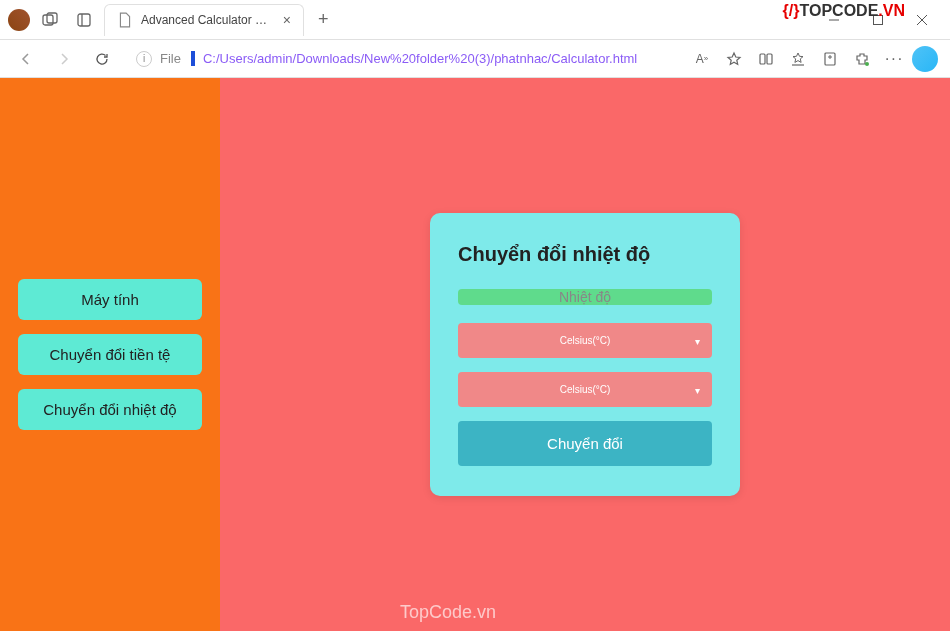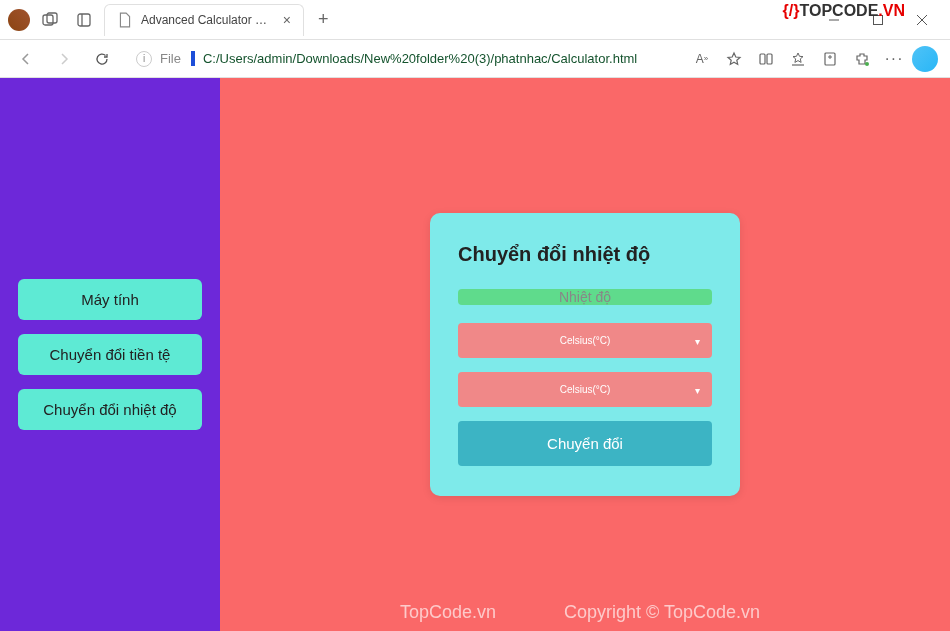--- a/index.html
+++ b/index.html
@@ -19,27 +19,27 @@
     .topcode-watermark { position: absolute; right: 45px; top: 2px; font-weight: bold; font-size: 16px; }
     .topcode-watermark .tc-icon { color: #e60000; }
     .topcode-watermark .tc-top { color: #333; }
     .topcode-watermark .tc-vn { color: #e60000; }
     
     .addr-bar { height: 38px; background: #fff; display: flex; align-items: center; padding: 0 12px; gap: 10px; border-bottom: 1px solid #e0e0e0; }
     .addr-icon { width: 28px; height: 28px; display: flex; align-items: center; justify-content: center; color: #555; border-radius: 4px; cursor: pointer; }
     .url-box { flex: 1; display: flex; align-items: center; gap: 8px; padding: 4px 10px; border-radius: 4px; font-size: 13px; color: #555; }
     .url-prefix { color: #888; border: 1px solid #ccc; border-radius: 50%; width: 16px; height: 16px; display: inline-flex; align-items: center; justify-content: center; font-size: 10px; }
     .url-label { color: #888; border-right: 4px solid #1d4ed8; padding-right: 10px; }
-    .url-text { color: #14532d; }
+    .url-text { color: #8b5cf6; }
     .addr-right { display: flex; gap: 4px; align-items: center; }
     .copilot-icon { width: 26px; height: 26px; border-radius: 50%; background: linear-gradient(135deg, #4fc3f7, #29b6f6); }
     
     
     .content { display: flex; height: calc(631px - 78px); }
-    .sidebar { width: 220px; background: #6d28d9; display: flex; flex-direction: column; justify-content: center; gap: 14px; padding: 0 18px; }
+    .sidebar { width: 220px; background: #f97316; display: flex; flex-direction: column; justify-content: center; gap: 14px; padding: 0 18px; }
     .sidebar-btn { background: #5eead4; border: none; border-radius: 6px; padding: 12px 8px; font-size: 15px; color: #222; cursor: pointer; text-align: center; }
     
     .main-area { flex: 1; background: #fa6868; position: relative; display: flex; align-items: center; justify-content: center; }
     .card { background: #7eeaea; border-radius: 10px; padding: 30px 28px; width: 310px; box-shadow: 0 2px 8px rgba(0,0,0,0.1); }
     .card-title { font-size: 20px; font-weight: bold; color: #222; margin-bottom: 22px; }
     .temp-input { width: 100%; background: #5fdb8c; border: none; border-radius: 4px; font-size: 14px; color: #888; text-align: center; margin-bottom: 18px; }
     .temp-input::placeholder { color: #888; }
     .temp-select { width: 100%; background: #f08888; border: none; border-radius: 4px; padding: 12px; font-size: 10px; color: #fff; text-align: center; margin-bottom: 14px; appearance: none; cursor: pointer; position: relative; }
     .select-wrap { position: relative; margin-bottom: 14px; }
     .select-wrap::after { content: '▾'; position: absolute; right: 12px; top: 50%; transform: translateY(-50%); color: #fff; pointer-events: none; font-size: 10px; }
@@ -181,16 +181,15 @@
         <select class="temp-select">
           <option>Celsius(°C)</option>
         </select>
       </div>
       <button class="convert-btn">
         <span>Chuyển đổi</span>
       </button>
     </div>
     <div class="footer-watermark">
       <span>TopCode.vn</span>
-      <span>Copyright © TopCode.vn</span>
     </div>
   </div>
 </div>
 
 </body></html>

